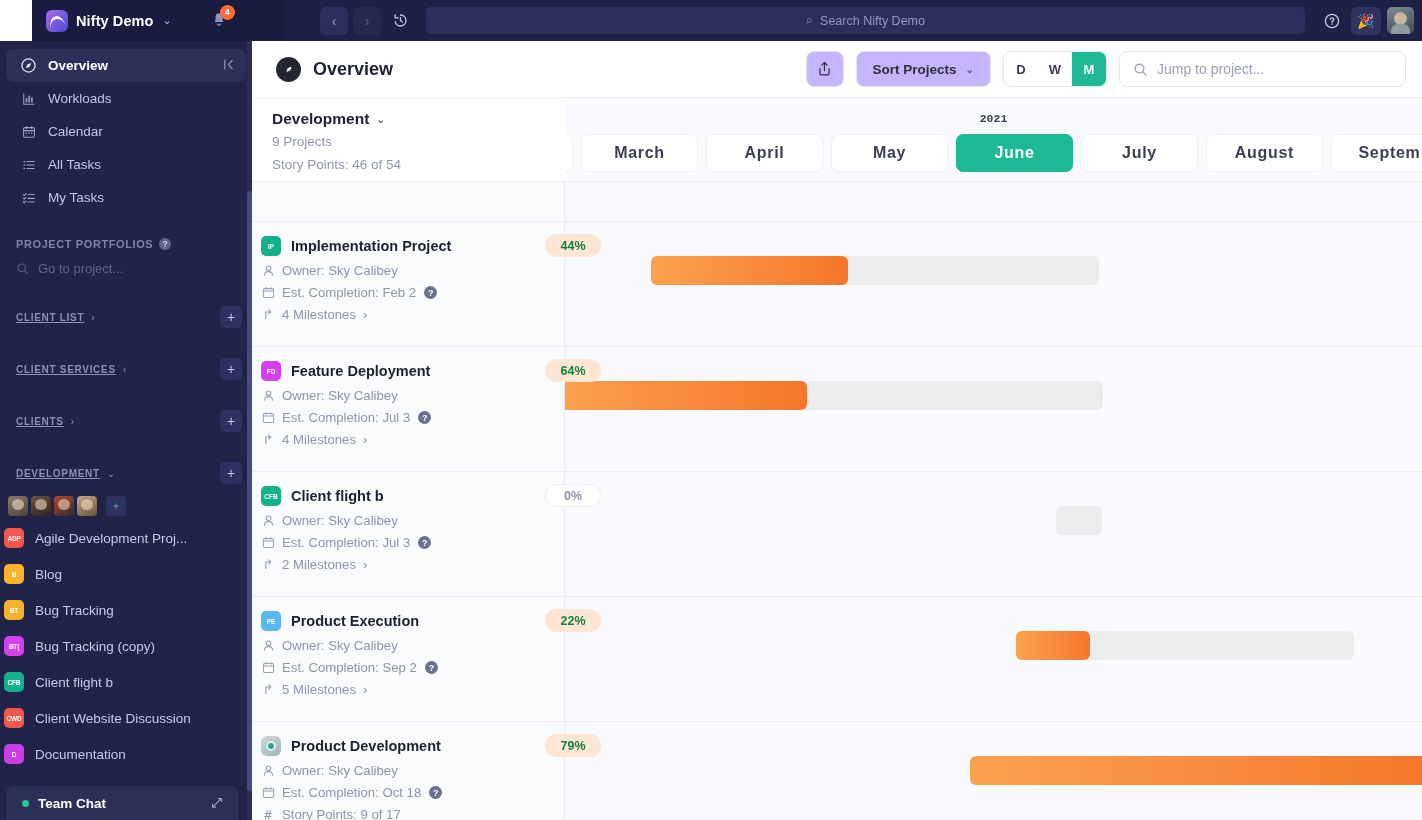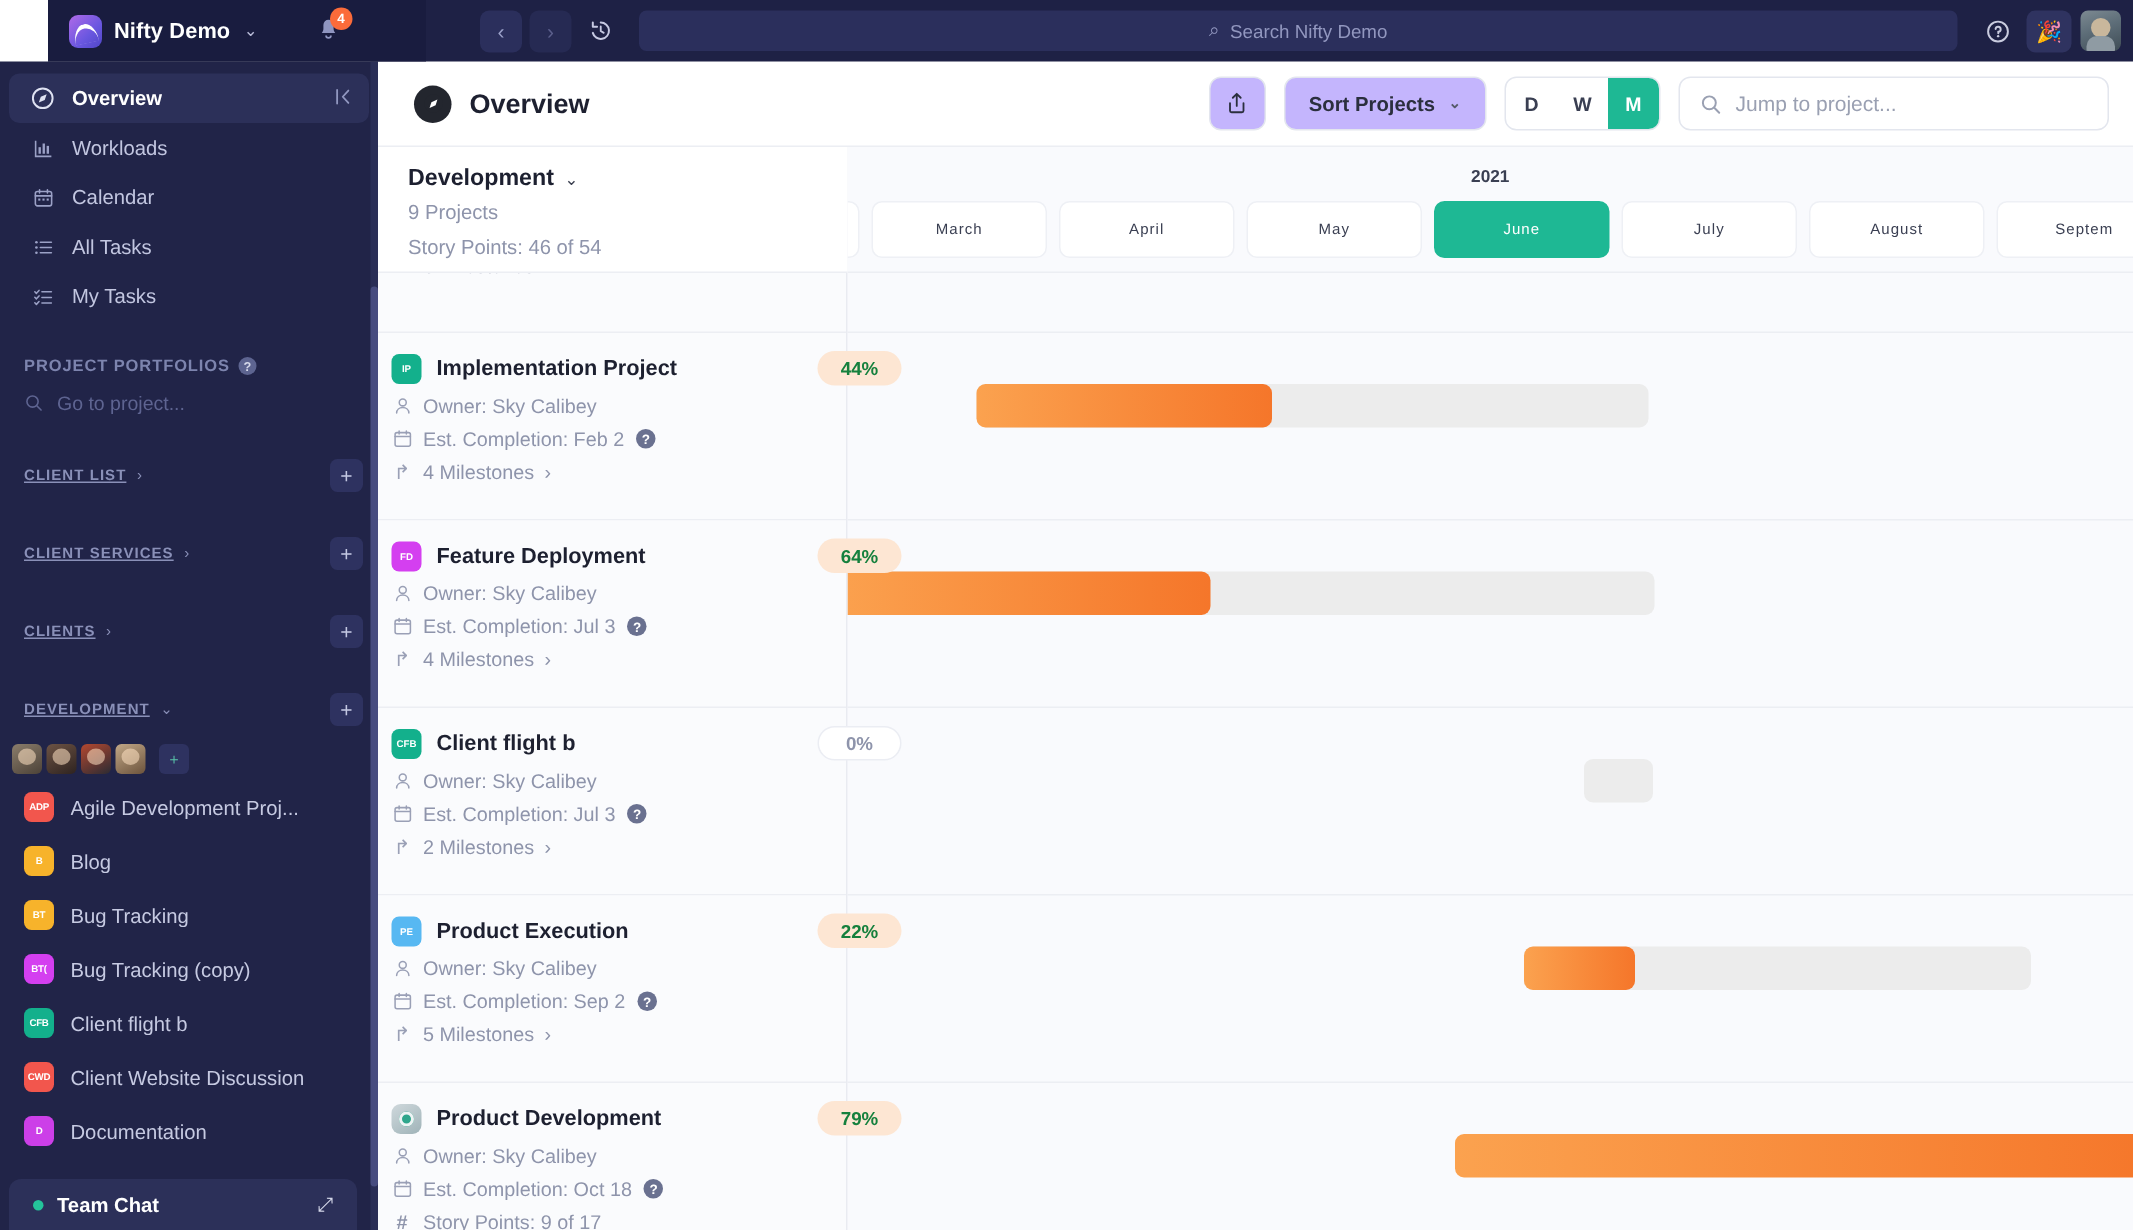--- a/index.html
+++ b/index.html
@@ -100,21 +100,21 @@
   }
   .avatar-row { display:flex; align-items:center; gap:3px; padding: 6px 0 4px 8px; }
   .av { width:20px;height:20px;border-radius:4px;overflow:hidden;position:relative; }
   .av1{background:linear-gradient(150deg,#8b7d6b,#4c4238);}
   .av2{background:linear-gradient(150deg,#6d5344,#2e2320);}
   .av3{background:linear-gradient(150deg,#b5482f,#2b2b33);}
   .av4{background:linear-gradient(150deg,#c2a887,#6c533c);}
   .av::after{content:"";position:absolute;left:4px;top:3px;width:12px;height:11px;border-radius:50%;background:rgba(255,225,195,.55);}
   .av-add { width:20px;height:20px;border-radius:4px;background:#2e3260;display:flex;align-items:center;justify-content:center;color:#59c4aa;font-size:10px; margin-left:6px;}
 
-  .proj-row { display:flex; align-items:center; gap:11px; height:36px; padding: 0 16px; }
+  .proj-row { display:flex; align-items:center; gap:11px; height:36px; padding: 0 4px; }
   .proj-ico {
     width:21px;height:21px;border-radius:5px;flex:0 0 21px;color:#fff;font-size:7px;font-weight:700;
     display:flex;align-items:center;justify-content:center; letter-spacing:-.2px;
   }
   .proj-name { color:#c6cae2; font-size:13.5px; white-space:nowrap; overflow:hidden; text-overflow:ellipsis; }
 
   .team-chat {
     position:absolute; left:6px; right:14px; bottom:0; height:34px;
     background:#2c3059; border-radius:8px 8px 0 0;
     display:flex; align-items:center; gap:9px; padding: 0 16px;
@@ -201,26 +201,26 @@
     border-radius:12px; display:flex; align-items:center; justify-content:center;
     font-size:12.5px; font-weight:700; z-index:6;
   }
   .pct.warm { background:#fde6d3; color:#15803d; }
   .pct.zero { background:#ffffff; color:#8e94ab; border:1px solid #ebedf3; }
 
   .left-divider { position:absolute; right:0; top:0; bottom:0; width:1px; background:#e9ebf1; z-index:2;}
 
   
   .tl-head { height:84px; position:relative; background:#f9fafd; border-bottom:1px solid #eceef3; }
-  .tl-year { position:absolute; top:14px; width:100%; text-align:center; font-size:11.5px; font-weight:700; color:#3a3f52; }
+  .tl-year { position:absolute; top:14px; width:100%; text-align:center; font-size:11.5px; font-weight:700; color:#3a3f52;font-family:Liberation Mono, monospace; }
   .months { position:absolute; left:0; top:36px; height:38px; display:flex; gap:8px; padding-left:-0px; }
   .mcell {
     width:117px; height:38px; border-radius:7px; background:#ffffff; border:1px solid #eef0f5;
     display:flex; align-items:center; justify-content:center;
-    font-size:10px; font-weight:400; letter-spacing:.7px; color:#3a3f52;
+    font-size:16px; font-weight:700; letter-spacing:.7px; color:#3a3f52;
   }
   .mcell.cur { background:#1eb894; border-color:#1eb894; color:#ffffff; }
   .mcell.part { width:22px; }
 
   .tl-rows { position:absolute; left:0; right:0; top:84px; bottom:0; }
   .trow { height:125px; border-bottom:1px solid #eceef3; position:relative; }
   .trow.first { height:40px; }
   .bar-track {
     position:absolute; height:29px; border-radius:6px; background:#ececec;
   }

